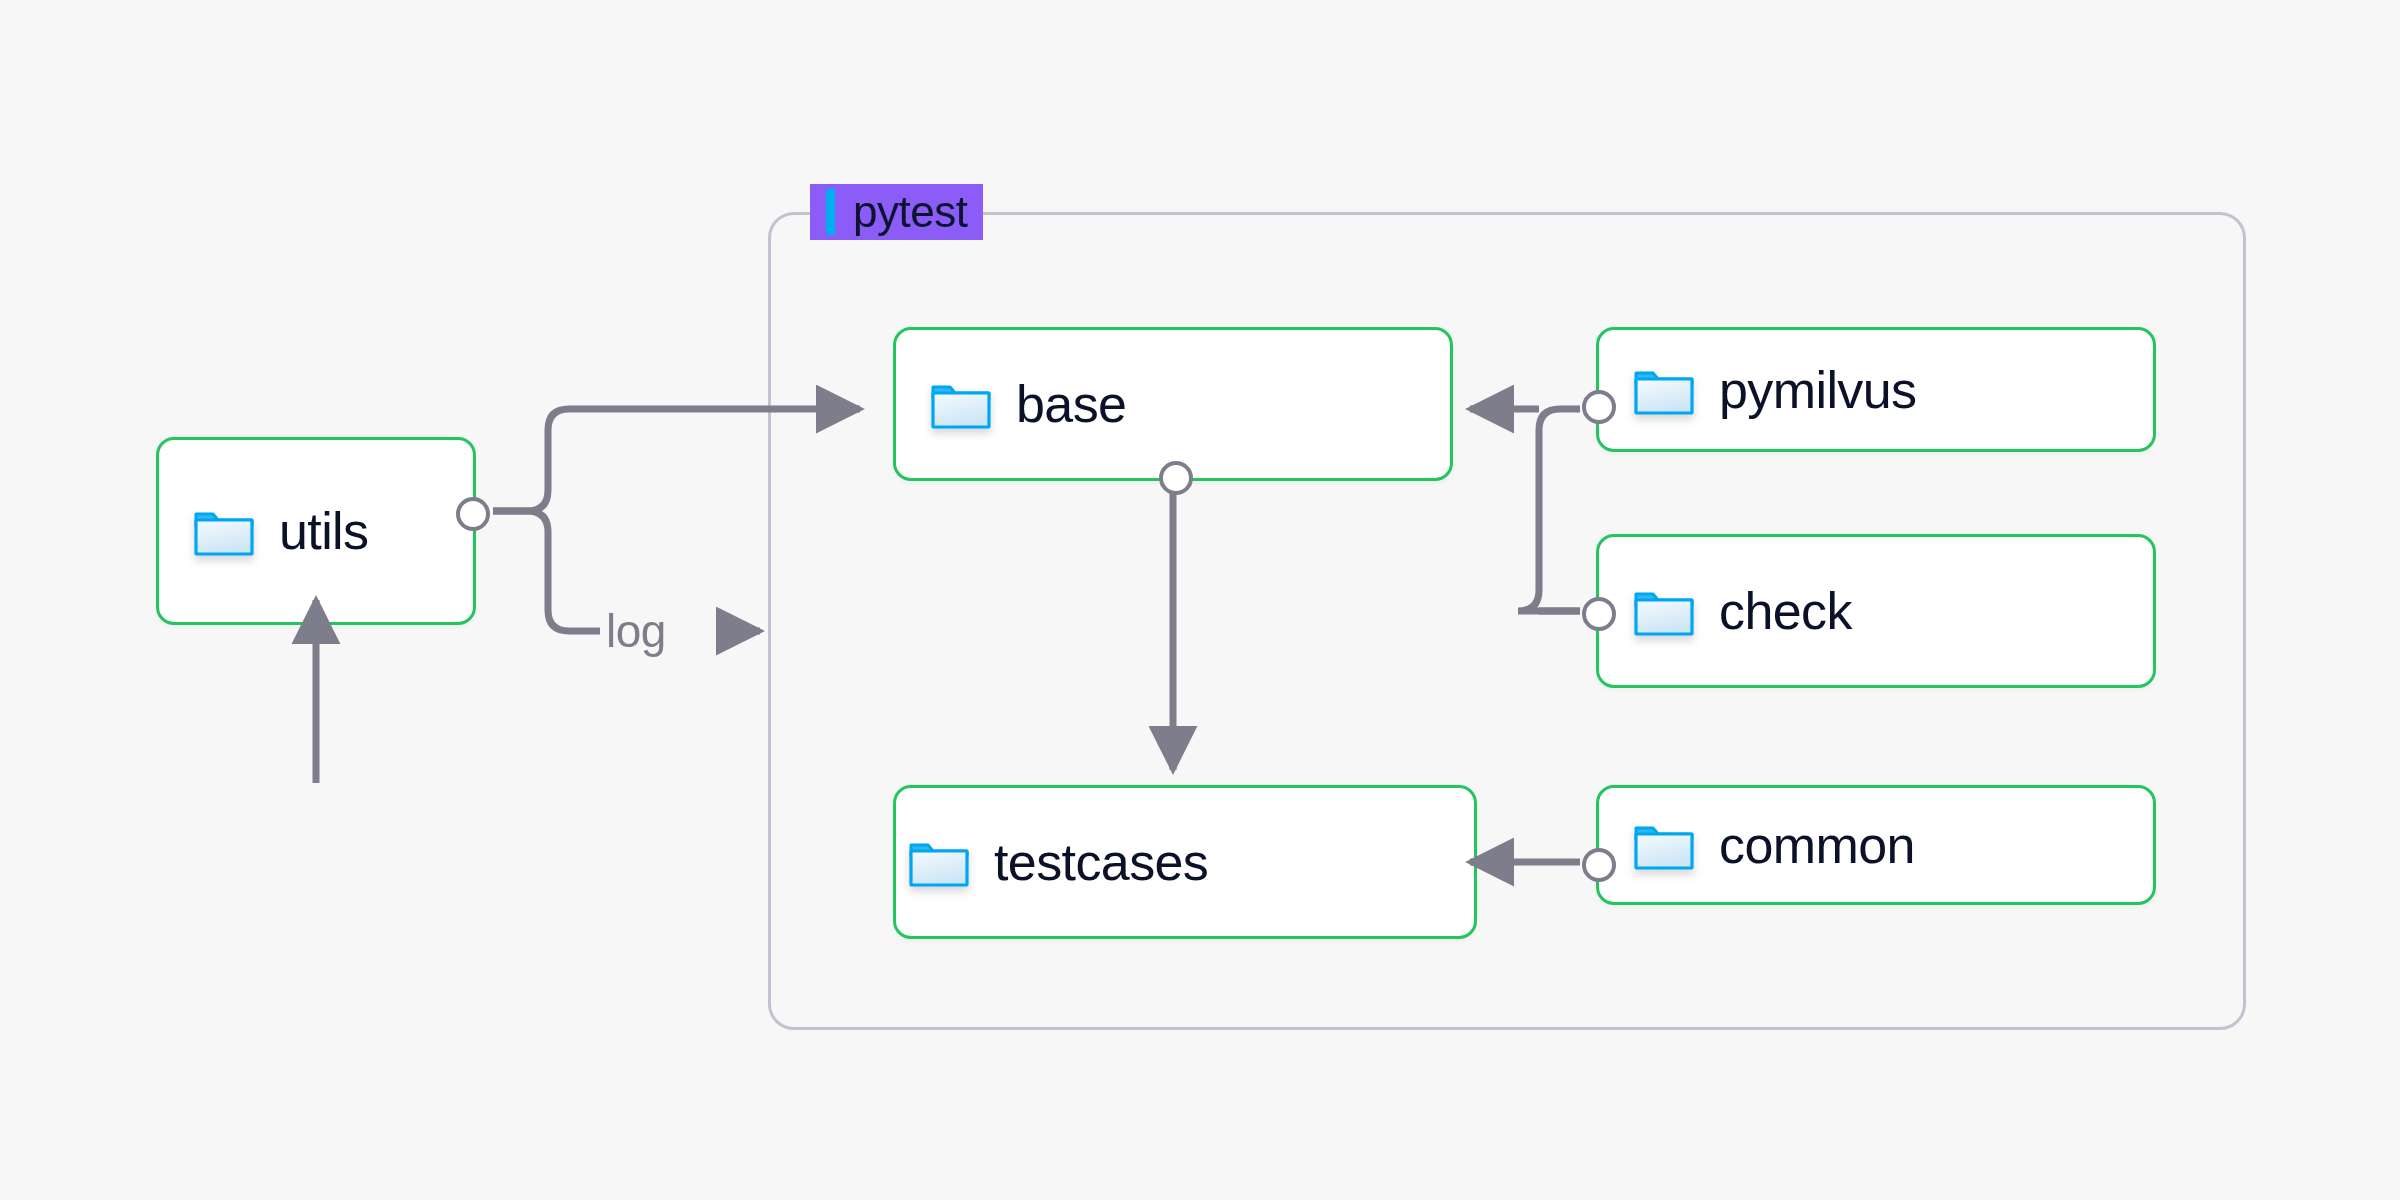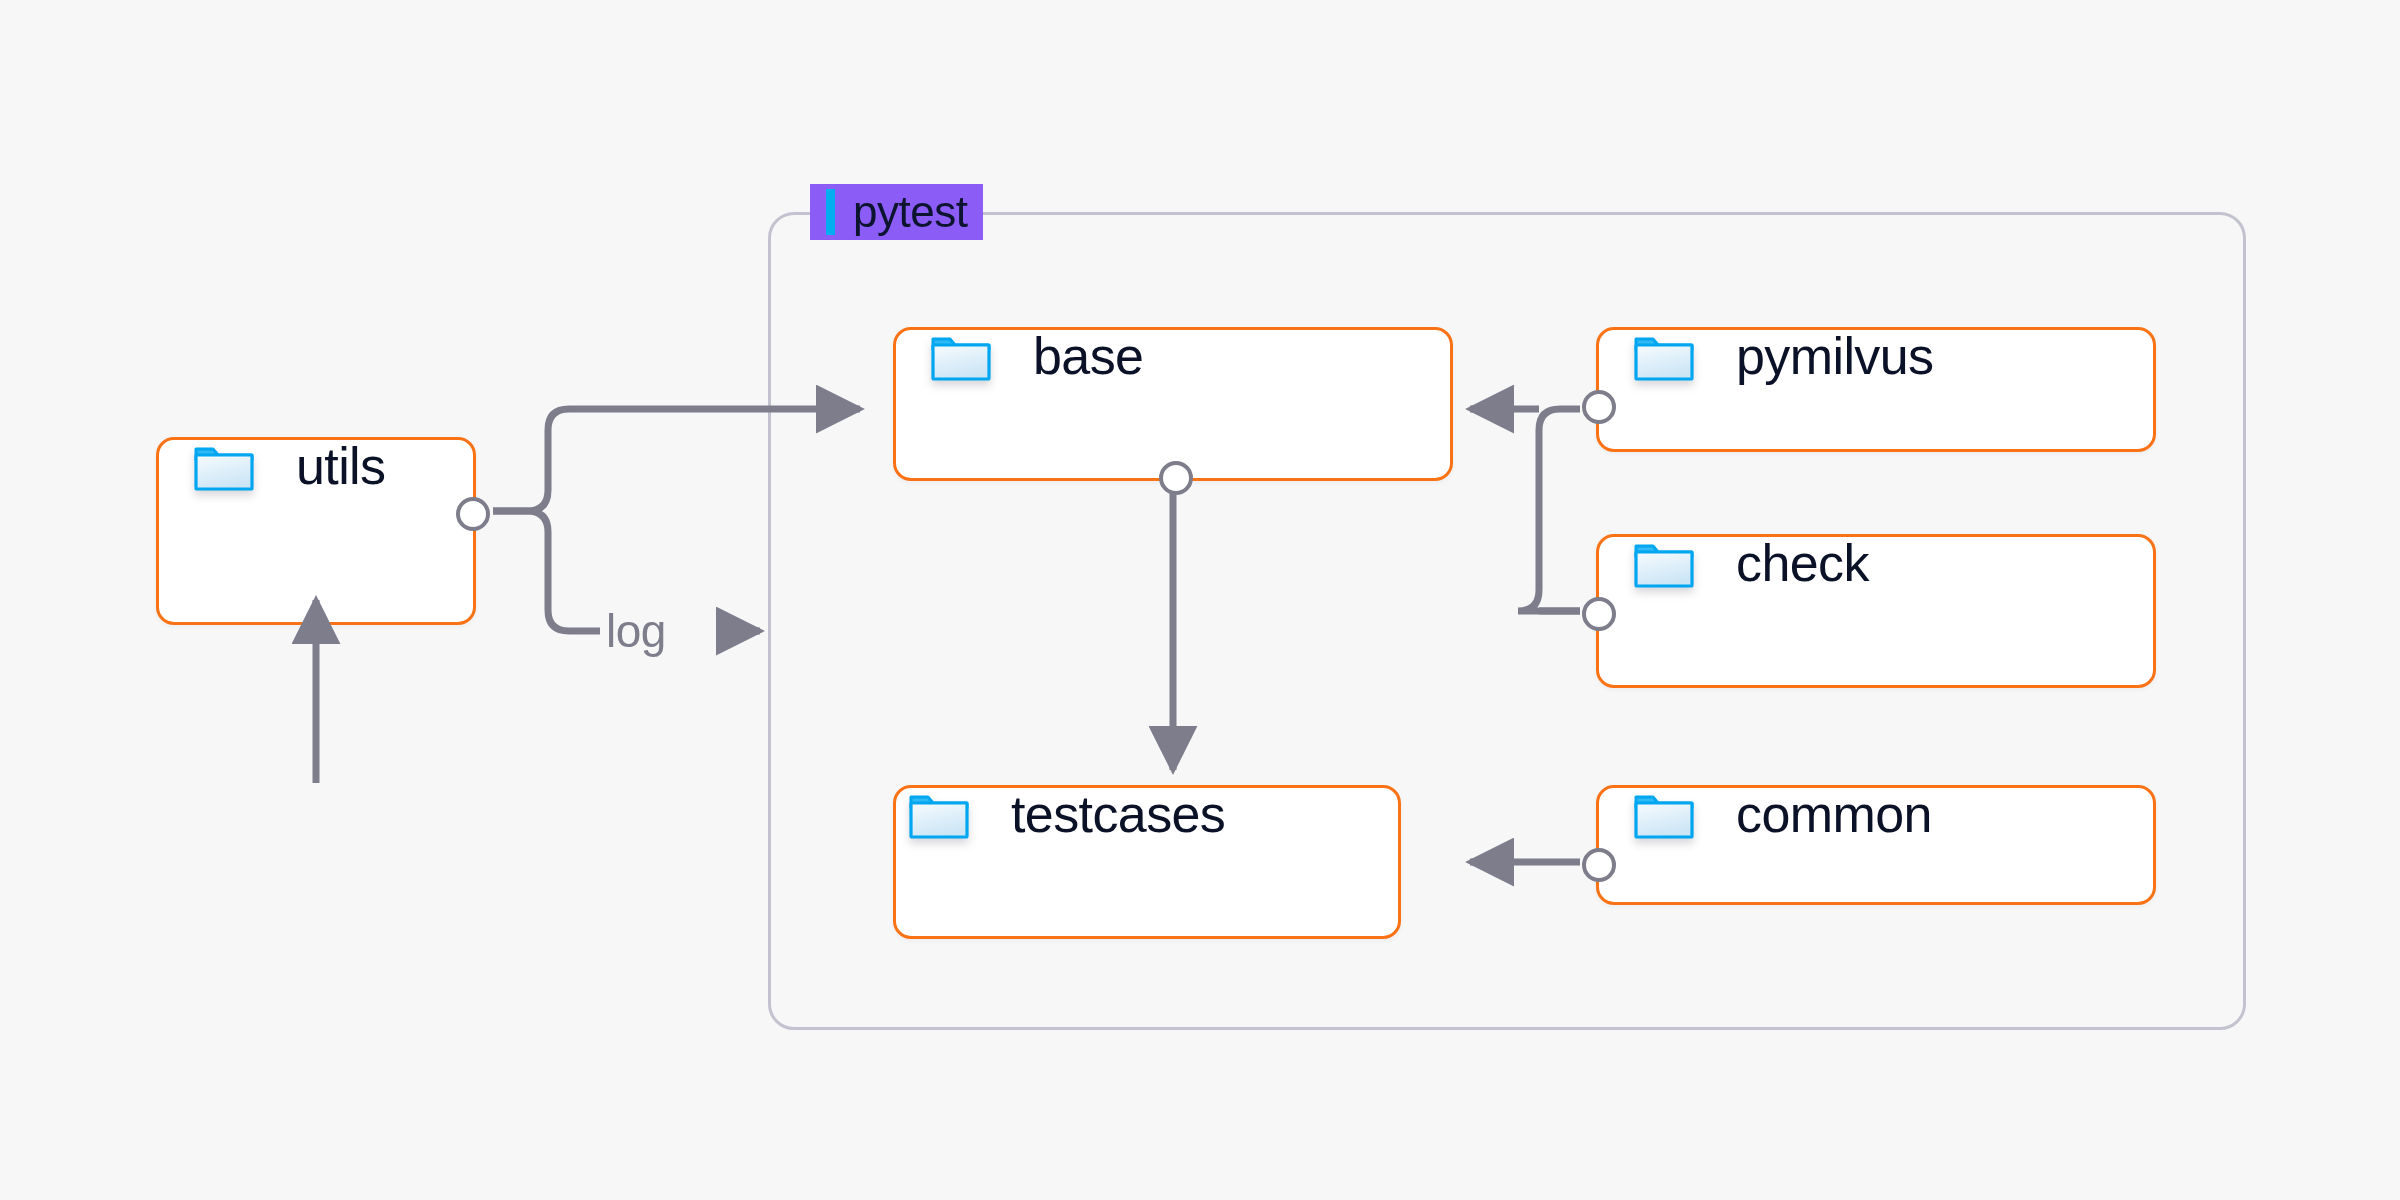--- a/index.html
+++ b/index.html
@@ -47,25 +47,25 @@
     font-size: 44px;
     color: #0c1430;
     letter-spacing: -0.5px;
     white-space: nowrap;
   }
   
   .node {
     position: absolute;
     box-sizing: border-box;
     background: #ffffff;
-    border: 3px solid #f97316;
+    border: 3px solid #22c55e;
     border-radius: 18px;
     display: flex;
-    align-items: flex-start;
-    gap: 41px;
+    align-items: center;
+    gap: 24px;
     padding-left: 34px;
     box-shadow: 0 2px 5px rgba(20,20,45,0.045);
   }
   .node .label {
     font-size: 52px;
     color: #0b1228;
     letter-spacing: -0.6px;
     white-space: nowrap;
     line-height: 1;
   }
@@ -188,21 +188,21 @@
           </linearGradient>
         </defs>
         <path d="M3 9 h17 l5 6 h34 v5 H3 Z" fill="#2fb9f5" stroke="#00a6f0" stroke-width="3" stroke-linejoin="round"></path>
         <rect x="3" y="15" width="56" height="34" rx="1" fill="url(#fg3)" stroke="#00a6f0" stroke-width="3.2"></rect>
       </svg>
     </span>
     <span class="label">base</span>
     <span class="port" style="left:263px; bottom:-17px;"></span>
   </div>
 
-  <div class="node" style="left:893px; top:785px; width:508px; height:154px;padding-left:12px;">
+  <div class="node" style="left:893px; top:785px; width:584px; height:154px;padding-left:12px;">
     <span class="folder">
       <svg viewBox="0 0 62 52" xmlns="http://www.w3.org/2000/svg">
         <defs>
           <linearGradient id="fg4" x1="0" y1="0" x2="0.35" y2="1">
             <stop offset="0%" stop-color="#f6fbfe"></stop>
             <stop offset="100%" stop-color="#cde6f6"></stop>
           </linearGradient>
         </defs>
         <path d="M3 9 h17 l5 6 h34 v5 H3 Z" fill="#2fb9f5" stroke="#00a6f0" stroke-width="3" stroke-linejoin="round"></path>
         <rect x="3" y="15" width="56" height="34" rx="1" fill="url(#fg4)" stroke="#00a6f0" stroke-width="3.2"></rect>

